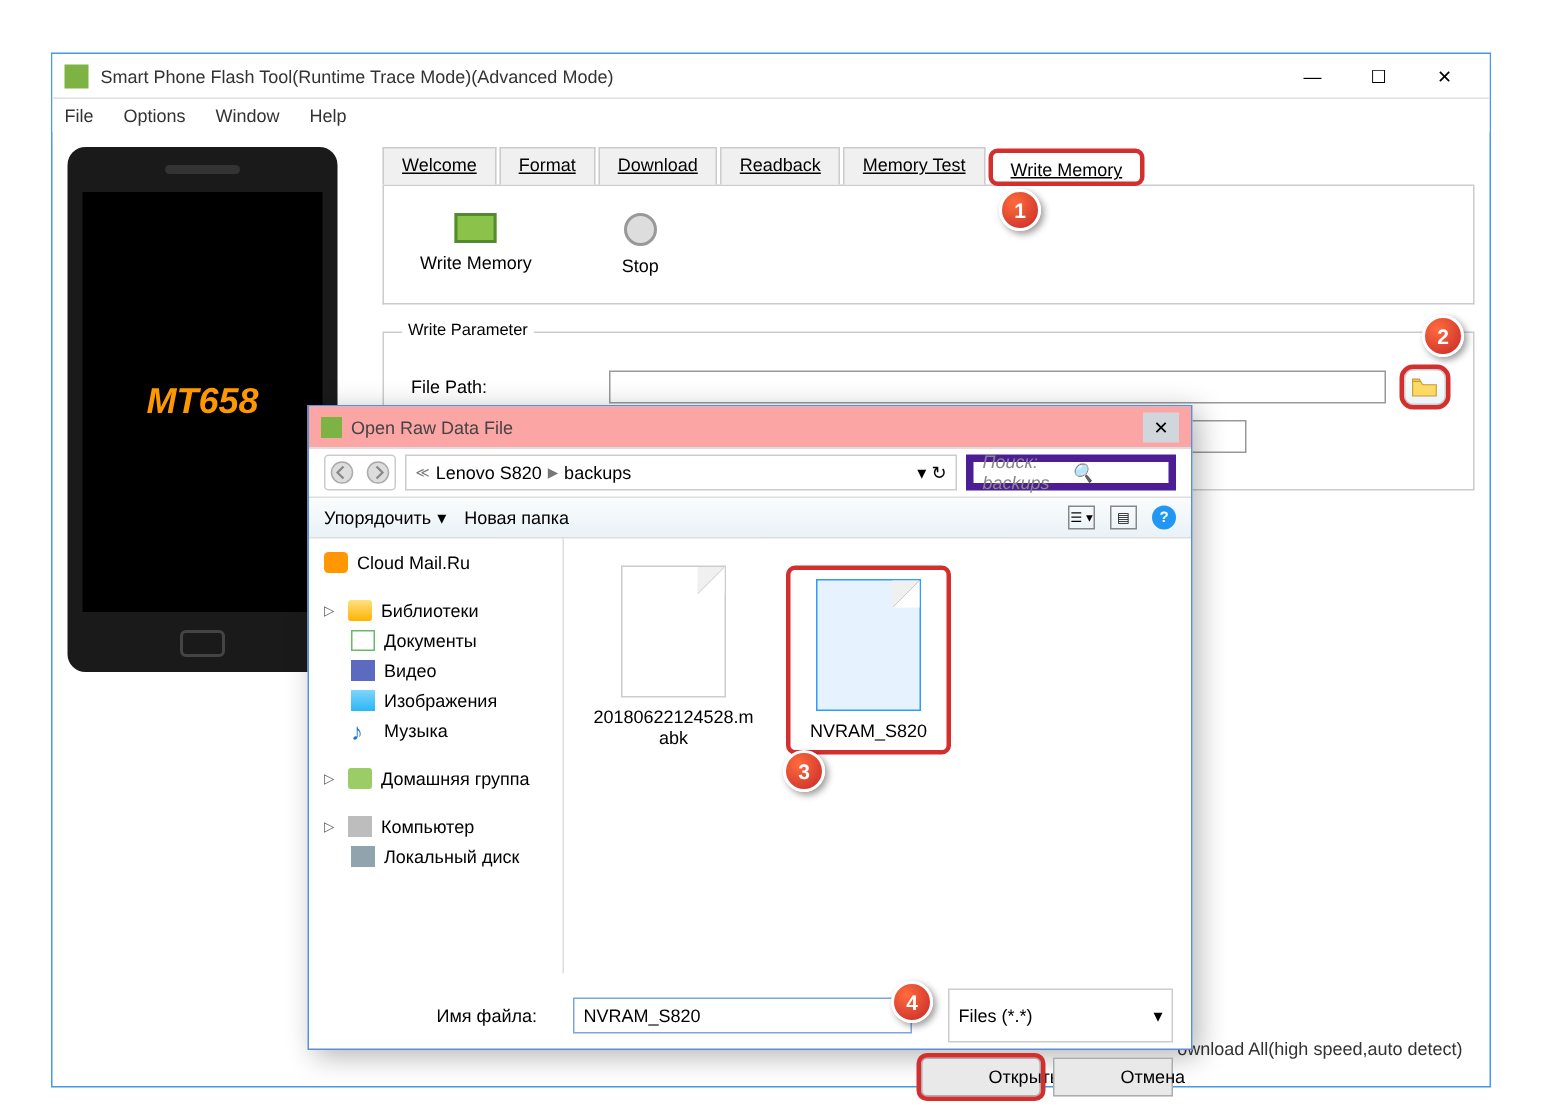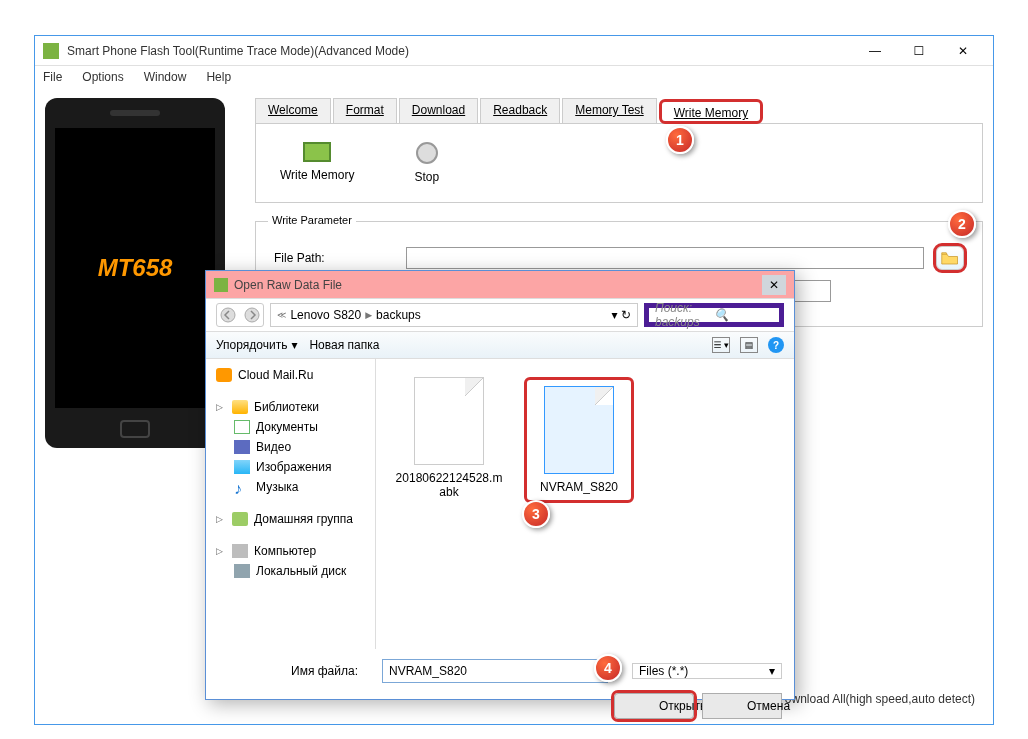--- a/index.html
+++ b/index.html
@@ -93,21 +93,21 @@
     .file-icon { width: 70px; height: 88px; background: #fff; border: 1px solid #ccc; position: relative; }
     .file-icon::before { content: ""; position: absolute; top: 0; right: 0; width: 18px; height: 18px; background: linear-gradient(-45deg, #fff 48%, #ccc 50%, #f0f0f0 52%); }
     .file.selected { border: 3px solid #d32f2f; border-radius: 6px; padding: 6px; }
     .file.selected .file-icon { border: 1px solid #3399ff; background: #e6f3ff; }
     .file-label { font-size: 12px; word-break: break-word; }
     
     .dlg-footer { padding: 10px 12px; display: flex; flex-direction: column; gap: 10px; }
     .footer-row { display: flex; align-items: center; gap: 24px; }
     .footer-label { width: 140px; text-align: right; }
     .filename-input { flex: 1; height: 24px; border: 1px solid #7ba7d7; padding: 0 6px; }
-    .filetype { width: 150px; height: 16px; border: 1px solid #ccc; padding: 0 6px; display: flex; align-items: center; justify-content: space-between; cursor: pointer; }
+    .filetype { width: 150px; height: 36px; border: 1px solid #ccc; padding: 0 6px; display: flex; align-items: center; justify-content: space-between; cursor: pointer; }
     .footer-btns { display: flex; gap: 8px; justify-content: flex-end; }
     .dlg-btn { width: 80px; height: 26px; border: 1px solid #adadad; background: #e9e9e9; cursor: pointer; padding-left: 44px; }
     .dlg-btn.highlighted { outline: 3px solid #d32f2f; border-radius: 4px; }
     
     
     .callout { position: absolute; width: 28px; height: 28px; border-radius: 50%; background: radial-gradient(circle at 35% 30%, #ff6b3d, #c62828); border: 2px solid #fff; box-shadow: 2px 2px 5px rgba(0,0,0,.4); display: flex; align-items: center; justify-content: center; color: #fff; font-weight: bold; font-size: 14px; z-index: 200; }
   </style>
 </head>
 <body>
 

